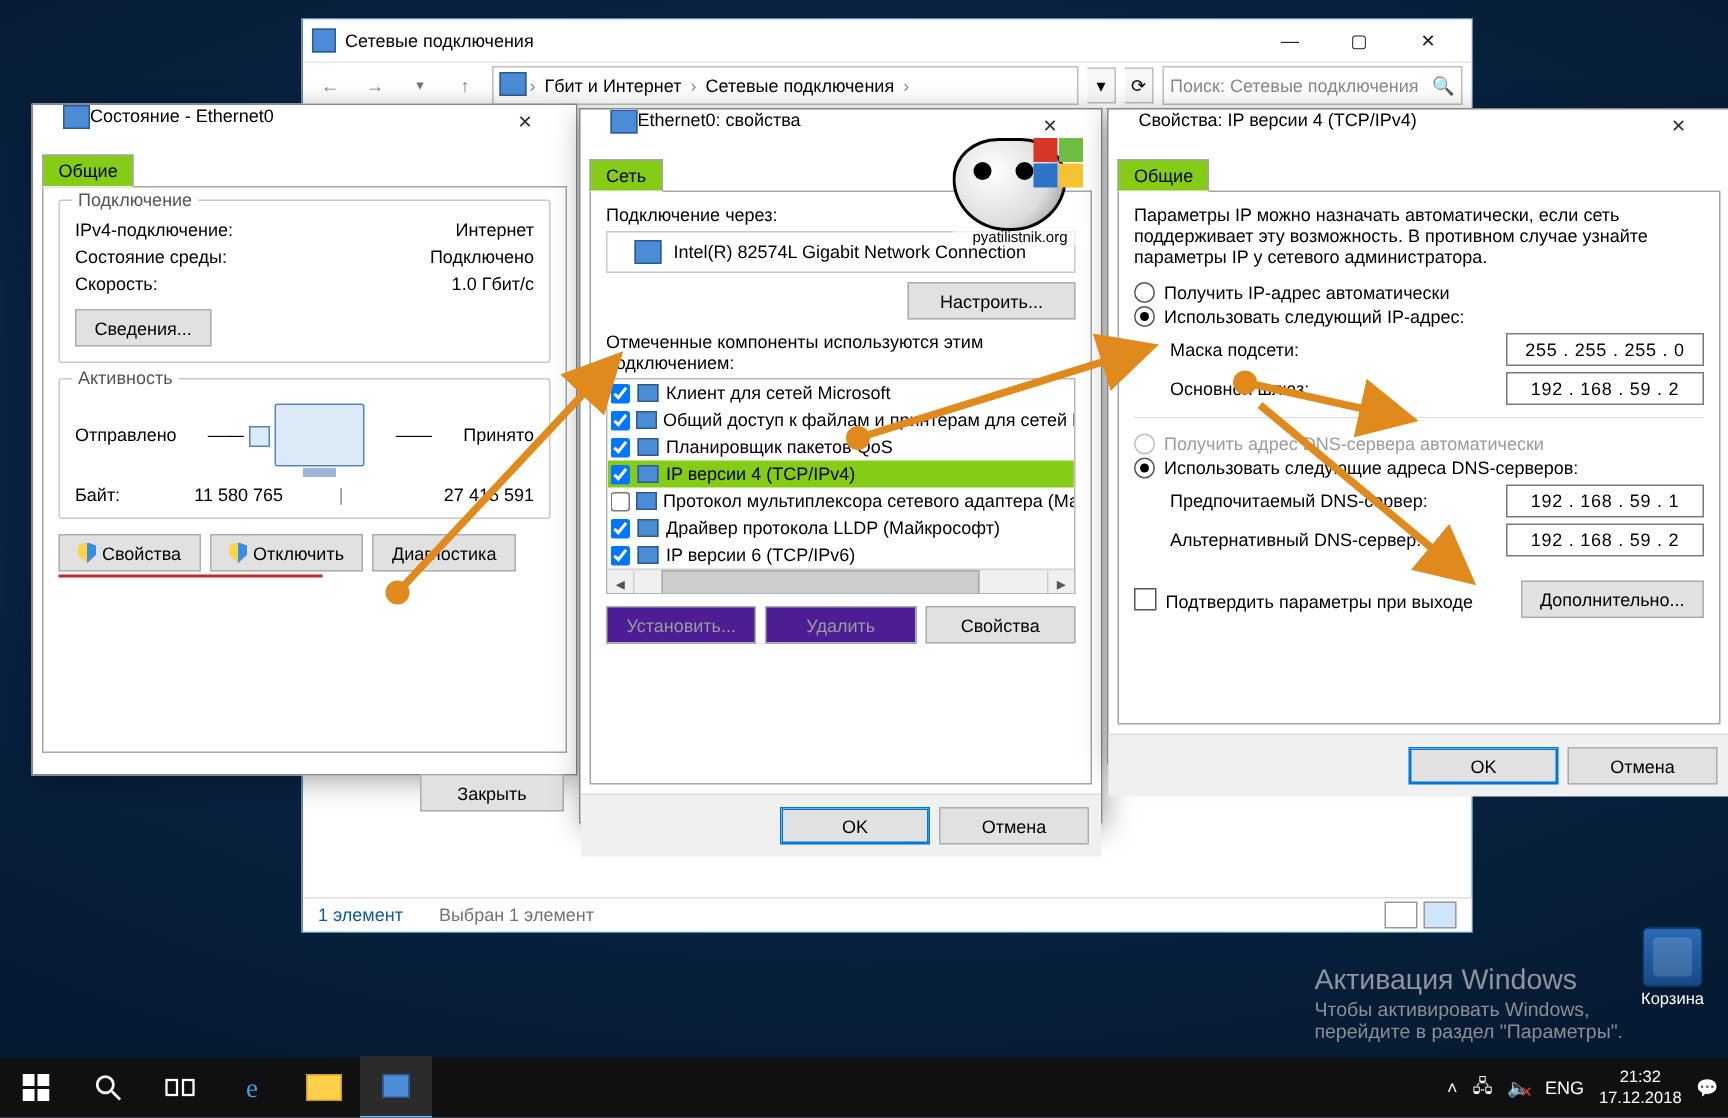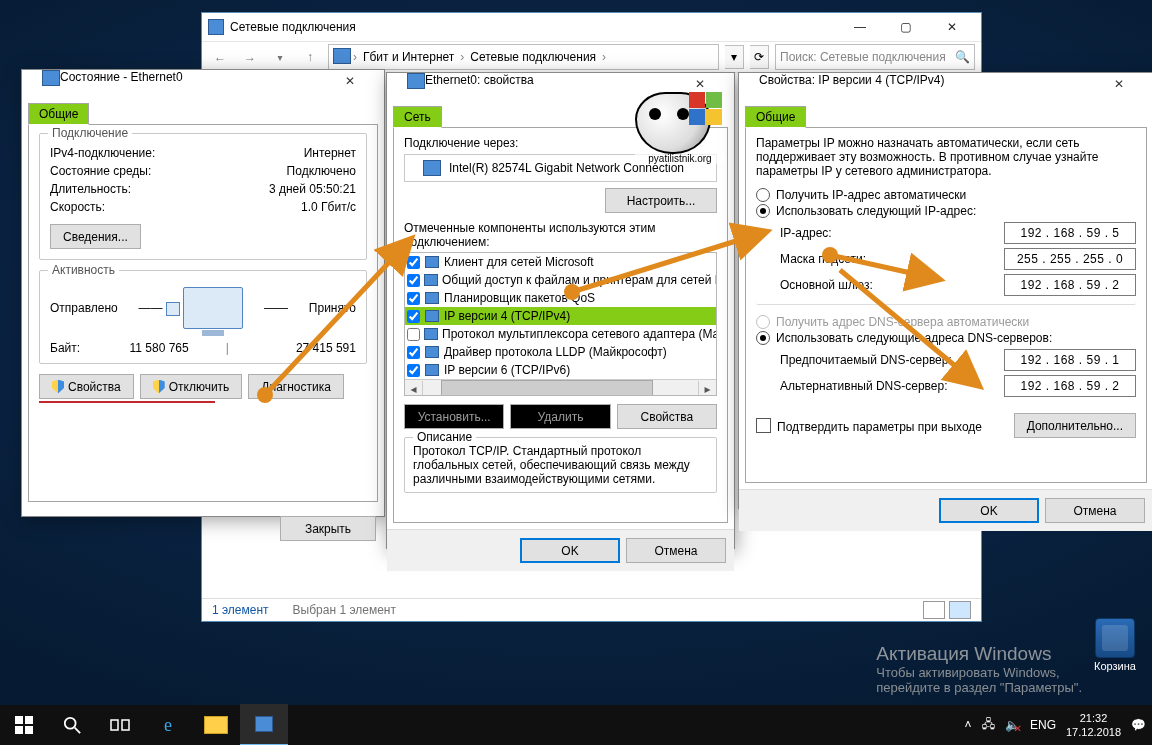--- a/index.html
+++ b/index.html
@@ -28,21 +28,21 @@
   .dlg .dlg-title{height:28px;display:flex;padding:0 20px;font-size:12px}
   .dlg .dlg-title .close{margin-left:auto;width:28px;height:22px;display:flex;align-items:center;justify-content:center;color:#333}
   .dlg .tabstrip{padding:4px 6px 0 6px}
   .tab{display:inline-block;padding:3px 10px;border:1px solid #a5a5a5;border-bottom-color:#fff;background:#84cc16;position:relative;top:1px;font-size:12px}
   .tabbody{margin:0 6px 6px 6px;border:1px solid #a5a5a5;padding:8px 10px;background:#fff}
   .group{border:1px solid #c9c9c9;border-radius:2px;padding:10px;margin-bottom:10px;position:relative}
   .group .legend{position:absolute;top:-8px;left:8px;background:#fff;padding:0 4px;color:#555}
   .row{display:flex;justify-content:space-between;line-height:18px}
   .btn{display:inline-flex;align-items:center;justify-content:center;padding:1px 12px;min-height:21px;background:#e1e1e1;border:1px solid #adadad;font-size:12px;gap:4px}
   .btn.def{background:#e1e1e1;border-color:#0078d7;box-shadow:inset 0 0 0 1px #0078d7}
-  .btn.dis{color:#9b9b9b;background:#000000}
+  .btn.dis{color:#9b9b9b;background:#4c1d95}
   .dlg-actions{display:flex;justify-content:flex-end;gap:6px;padding:8px;background:#f0f0f0;border-top:1px solid #ddd}
   
   .d1{left:21px;top:69px;width:362px;height:446px}
   .underline{height:2px;background:#c1272d;margin-top:2px;width:176px}
   .activity{display:flex;align-items:center;justify-content:space-between;margin:6px 0 10px}
   .moni{width:58px;height:40px;background:#dce9f7;border:1px solid #5185c1;border-radius:2px;position:relative}
   .moni:before{content:"";position:absolute;left:-18px;top:14px;width:12px;height:12px;background:#dce9f7;border:1px solid #5185c1}
   .moni:after{content:"";position:absolute;left:18px;bottom:-8px;width:22px;height:6px;background:#9db8d6}
   
   .d2{left:386px;top:72px;width:347px;height:475px}
@@ -148,24 +148,20 @@
         <div id="status-rows">
             <div class="row">
               <span>IPv4-подключение:</span>
               <span>Интернет</span>
             </div>
             <div class="row">
               <span>Состояние среды:</span>
               <span>Подключено</span>
             </div>
             <div class="row">
-              <span>Длительность:</span>
-              <span>3 дней 05:50:21</span>
-            </div>
-            <div class="row">
               <span>Скорость:</span>
               <span>1.0 Гбит/с</span>
             </div>
           </div>
         <div style="margin-top:8px"><span class="btn">Сведения...</span></div>
       </div>
       <div class="group" style="padding-bottom:6px">
         <span class="legend">Активность</span>
         <div class="activity">
           <span>Отправлено</span>
@@ -272,24 +268,20 @@
           <span class="arw">◂</span>
           <span class="thumb"></span>
           <span class="arw">▸</span>
         </div>
       </div>
       <div style="display:flex;gap:6px;margin-top:8px">
         <span class="btn dis" style="flex:1">Установить...</span>
         <span class="btn dis" style="flex:1">Удалить</span>
         <span class="btn" style="flex:1">Свойства</span>
       </div>
-      <div class="desc">
-        <span class="legend">Описание</span>
-        <div style="font-size:12px">Протокол TCP/IP. Стандартный протокол глобальных сетей, обеспечивающий связь между различными взаимодействующими сетями.</div>
-      </div>
     </div>
     <div class="dlg-actions">
       <span class="btn def" style="min-width:74px">OK</span>
       <span class="btn" style="min-width:74px">Отмена</span>
     </div>
   </div>
 
   <div class="dlg d3">
     <div class="dlg-title">
       <span>Свойства: IP версии 4 (TCP/IPv4)</span>
@@ -303,24 +295,20 @@
           <span>Получить IP-адрес автоматически</span>
         </div>
       <div class="radio">
           <span class="rb">
             <span class="dot"></span>
           </span>
           <span>Использовать следующий IP-адрес:</span>
         </div>
       <div class="group" style="border:none;padding:0 0 6px 0;margin:0 0 10px 0;border-bottom:1px solid #ddd">
       <div class="ipgrid">
-        <div class="iprow">
-              <span class="lbl">IP-адрес:</span>
-              <span class="ipbox">192 . 168 .  59 .  5</span>
-            </div>
         <div class="iprow">
               <span class="lbl">Маска подсети:</span>
               <span class="ipbox">255 . 255 . 255 .  0</span>
             </div>
         <div class="iprow">
               <span class="lbl">Основной шлюз:</span>
               <span class="ipbox">192 . 168 .  59 .  2</span>
             </div>
       </div>
         </div>

